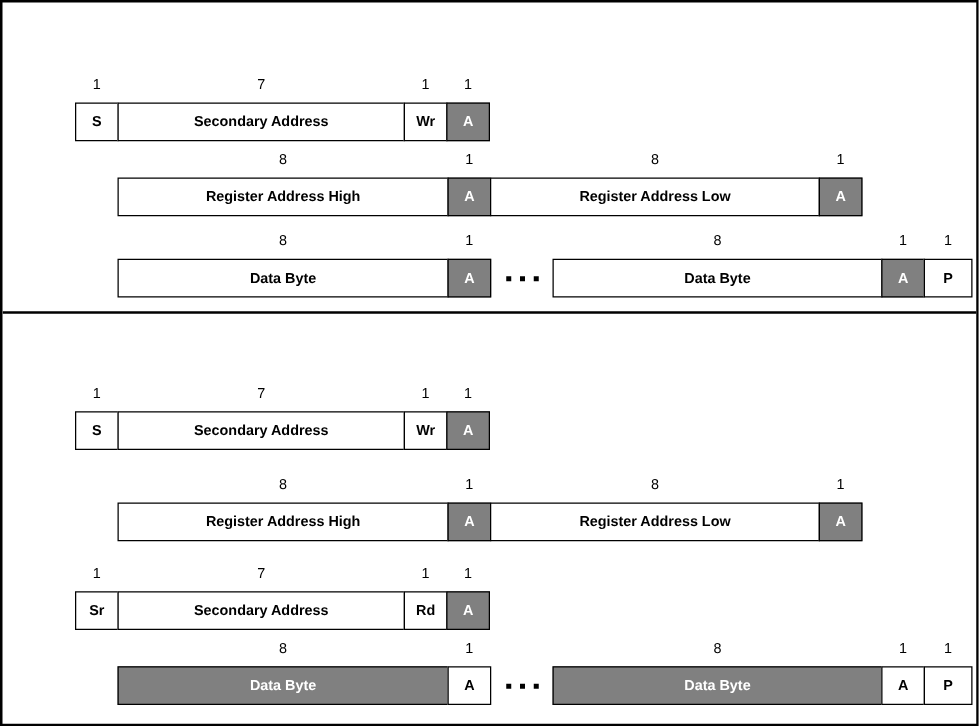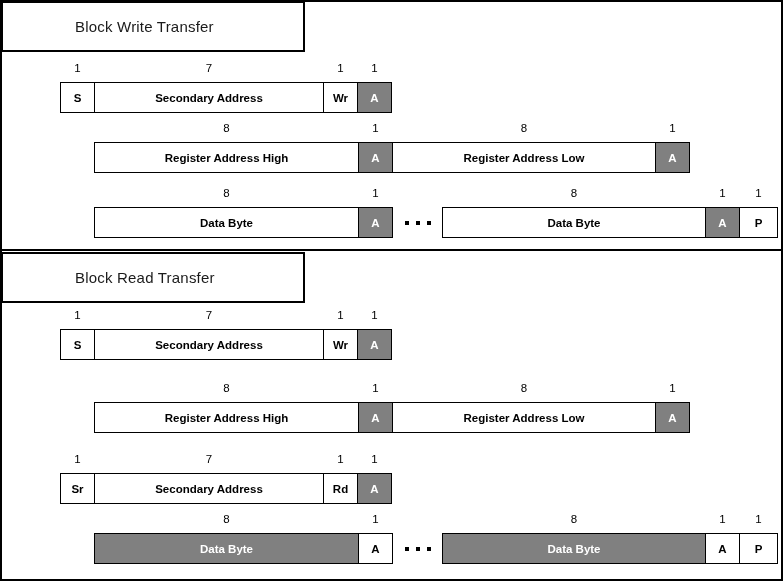--- a/index.html
+++ b/index.html
@@ -103,26 +103,20 @@
     width: 4px;
     height: 4px;
     background: #000000;
   }
 </style>
 </head>
 <body>
 
 <div id="page">
     <div class="section-divider" style="top: 247px;"></div>
-    <div class="title-box" style="top: -1px;">
-      <div class="title-text">Block Write Transfer</div>
-    </div>
-    <div class="title-box" style="top: 250px;">
-      <div class="title-text">Block Read Transfer</div>
-    </div>
     <div class="frame-row" style="left: 58px; top: 80px;">
       <div class="cell" style="width: 35px;">
         <div class="bits">1</div>
         <span>S</span>
       </div>
       <div class="cell" style="width: 230px;">
         <div class="bits">7</div>
         <span>Secondary Address</span>
       </div>
       <div class="cell" style="width: 35px;">

